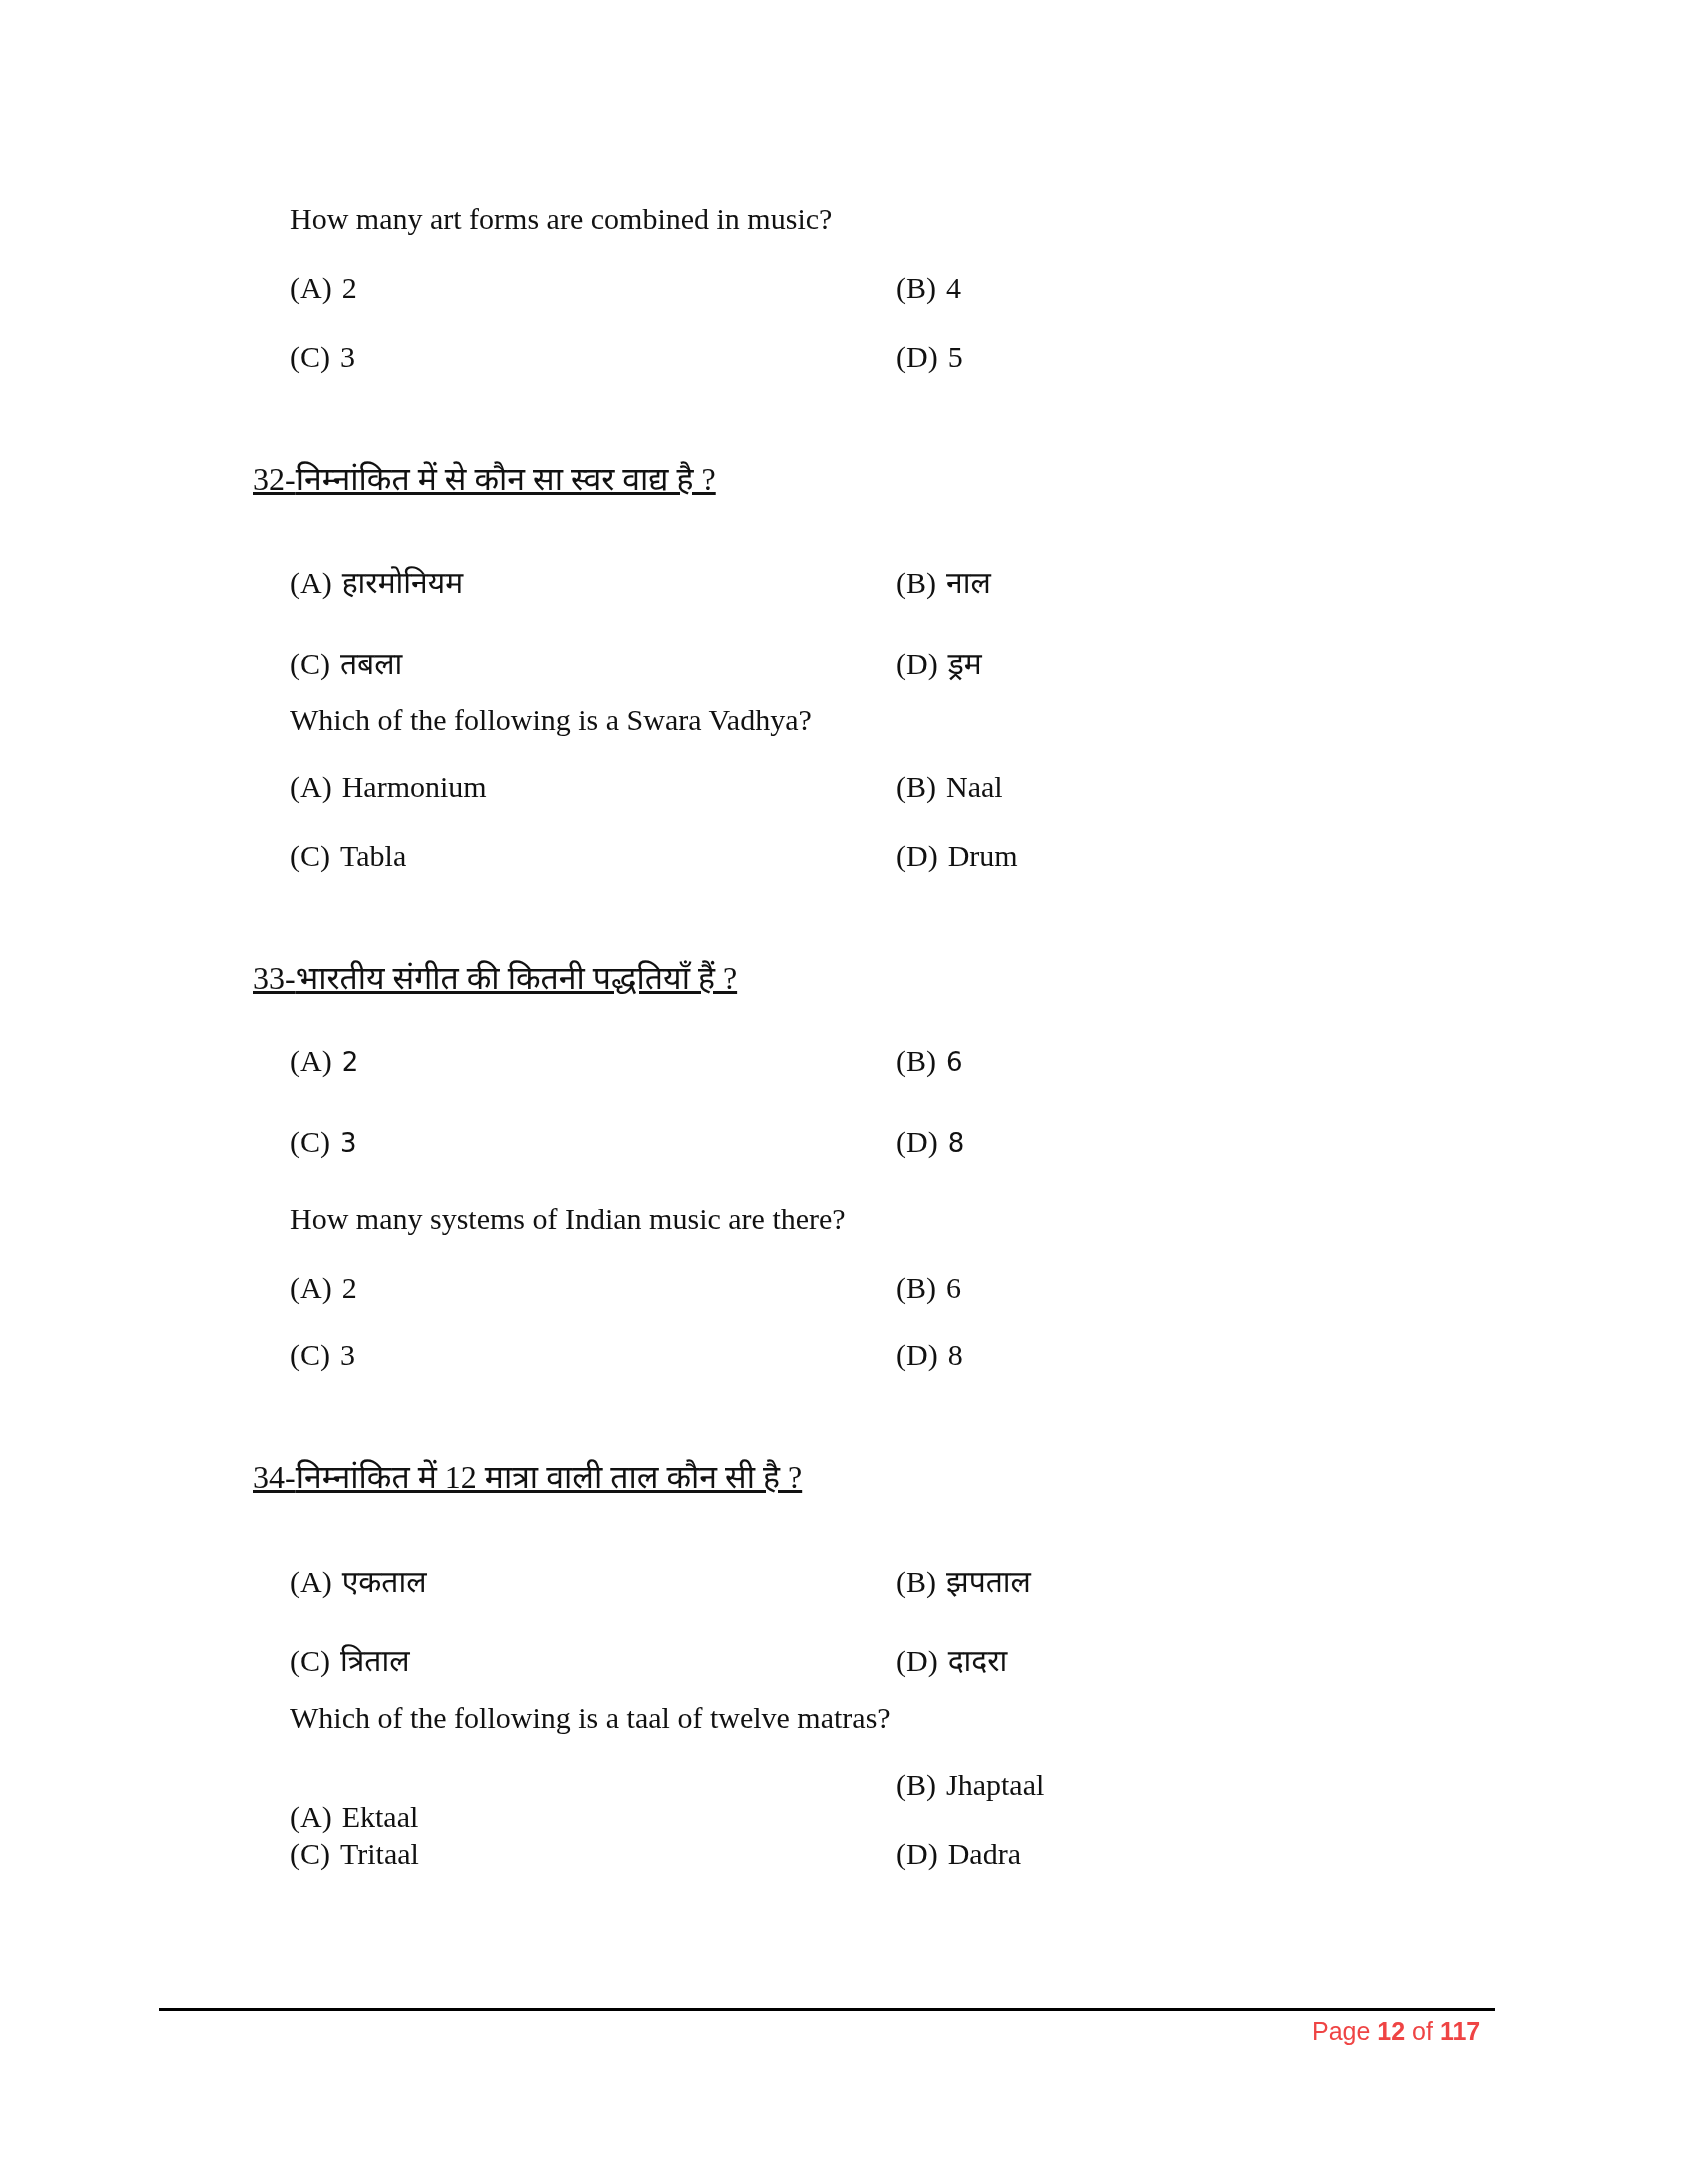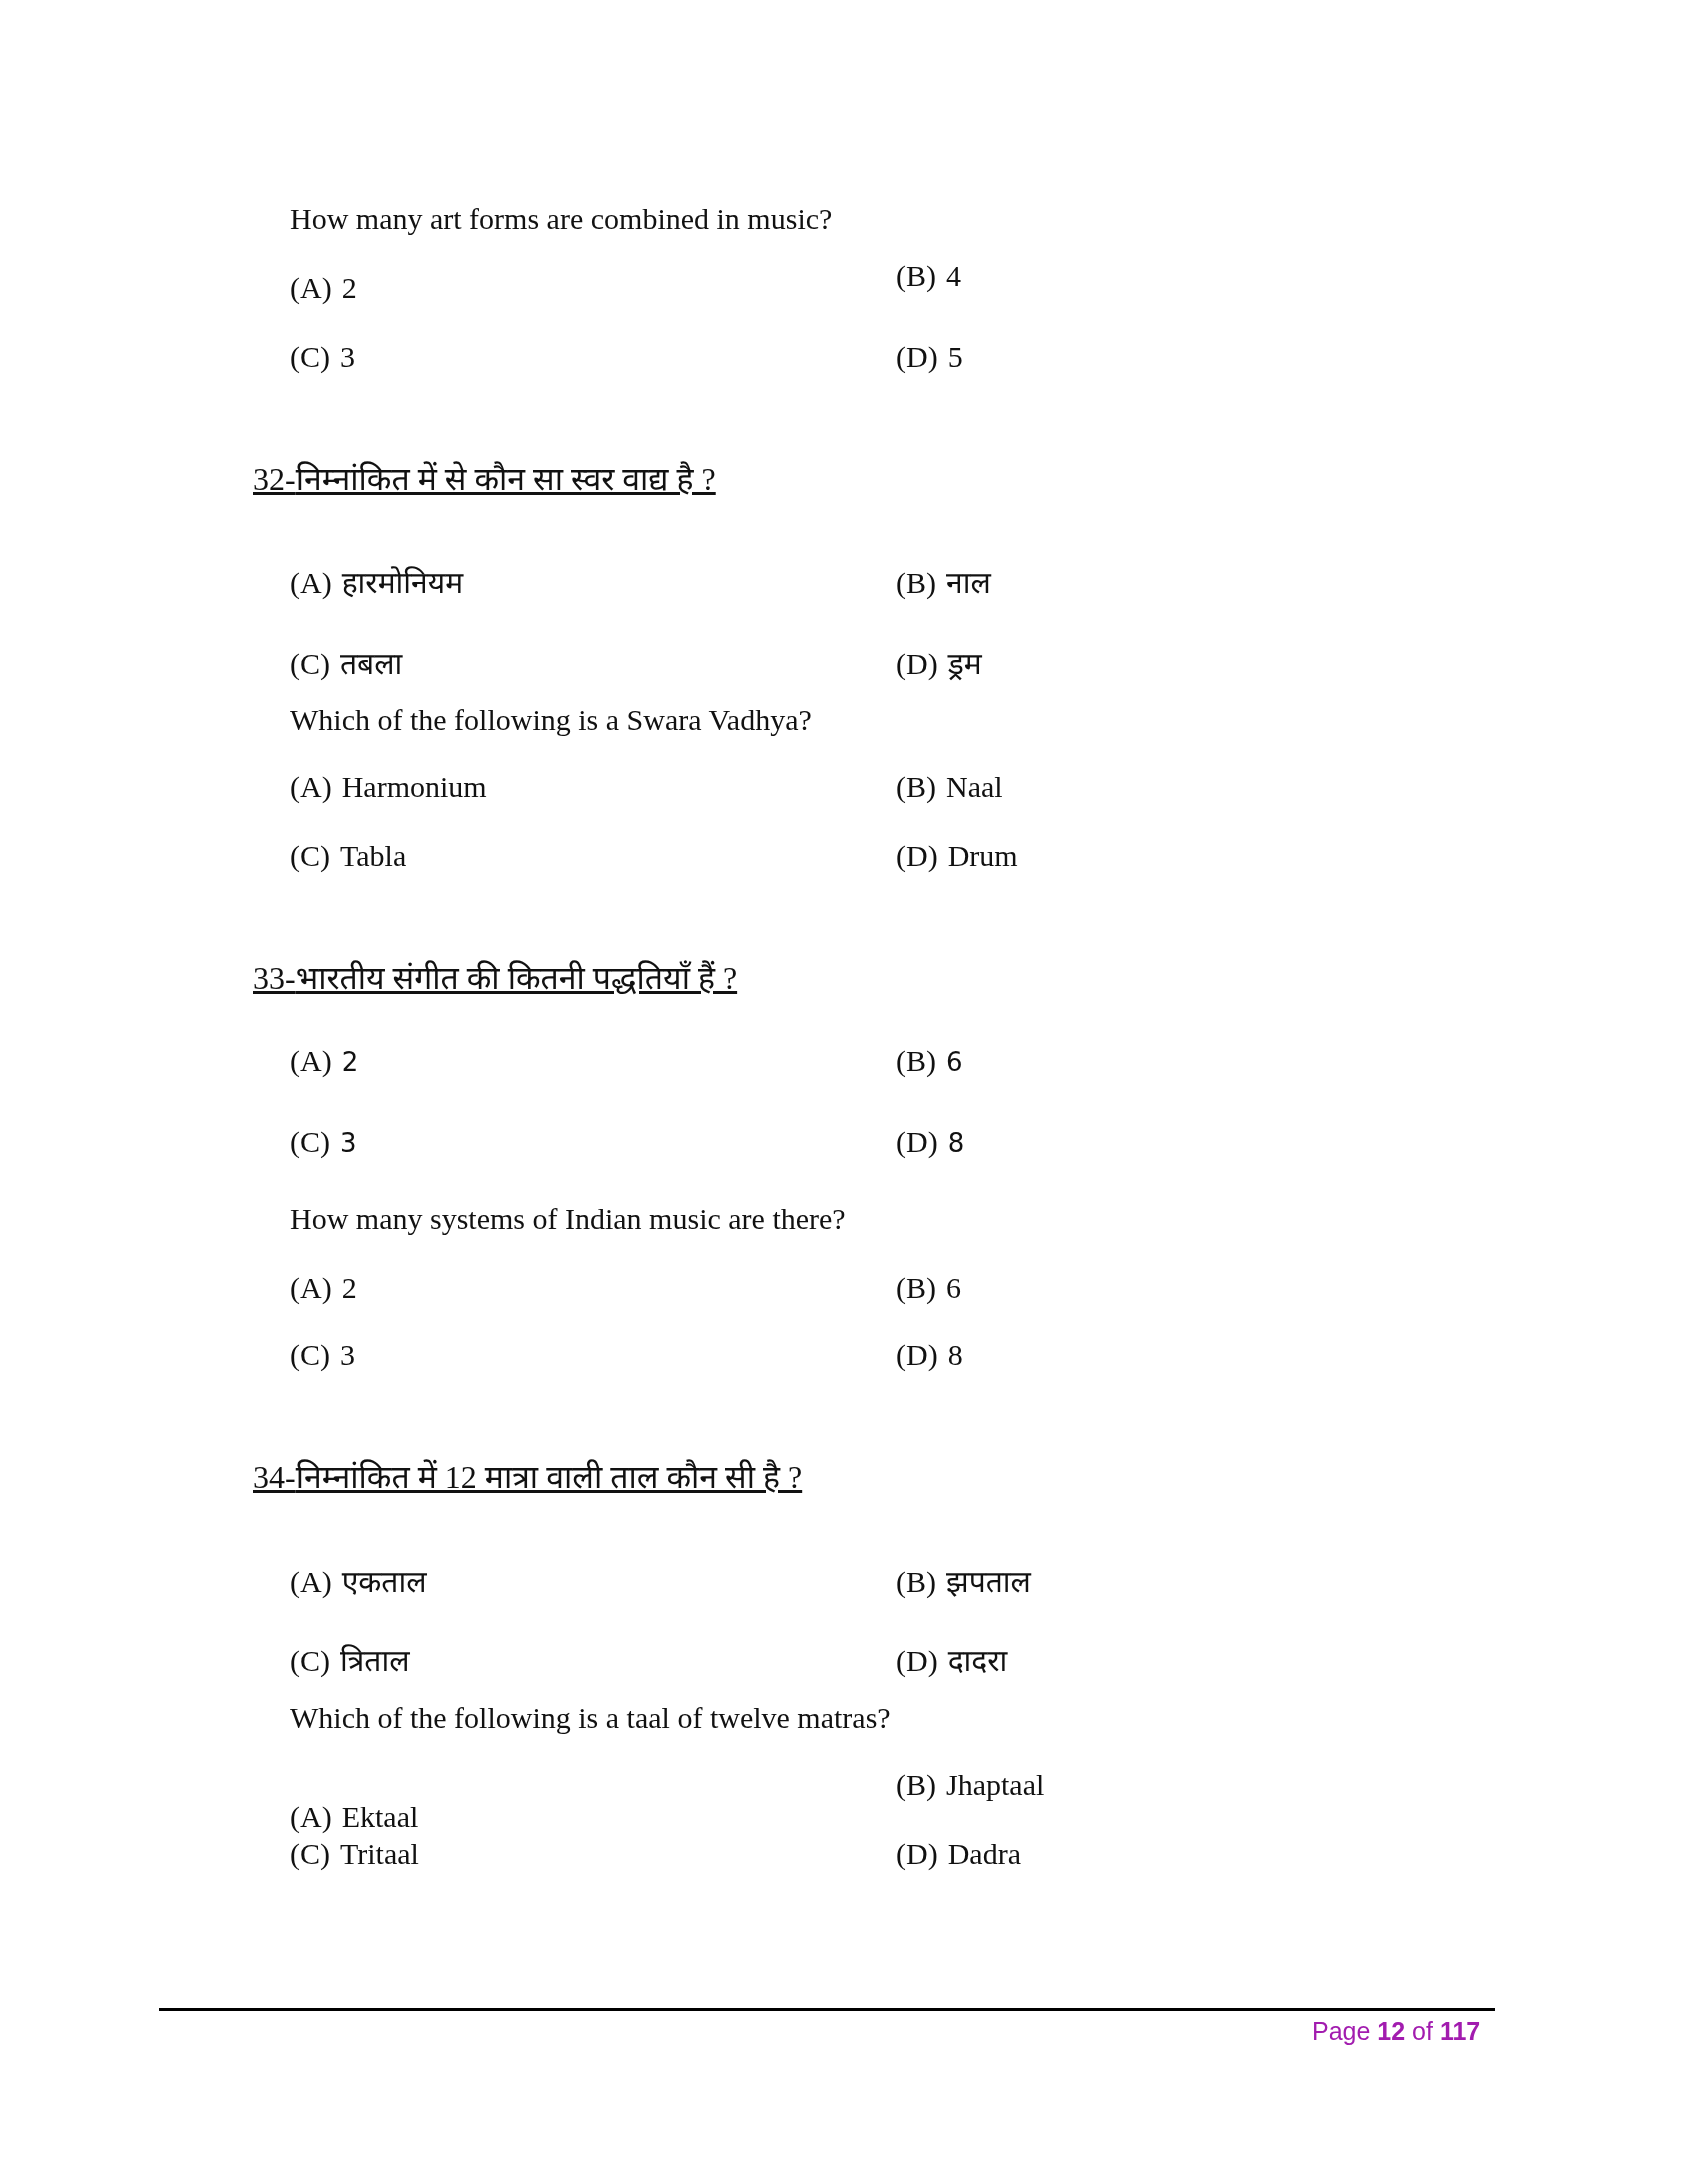--- a/index.html
+++ b/index.html
@@ -8,29 +8,29 @@
   .serif { font-family: "Liberation Serif", "DejaVu Serif", serif; font-size: 30px; }
   .hi { font-family: "Liberation Serif", "DejaVu Sans", serif; font-size: 32px; text-decoration: underline; }
   .hi-opt { font-family: "Liberation Serif", "DejaVu Sans", serif; font-size: 30px; margin-top: 22px; }
   .sans-val { font-family: "DejaVu Sans", "Liberation Sans", sans-serif; font-size: 26px; }
   .col-a { left: 290px; }
   .col-b { left: 896px; }
   .q-hi { left: 253px; }
   .q-en { left: 290px; }
   .lbl { display: inline-block; margin-right: 10px; }
   .rule { position: absolute; left: 159px; top: 2008px; width: 1336px; height: 3px; background: #000; }
-  .footer { position: absolute; left: 1312px; top: 2017px; font-family: "Liberation Sans", "DejaVu Sans", sans-serif; font-size: 25px; color: #a21caf; white-space: nowrap; }
+  .footer { position: absolute; left: 1312px; top: 2017px; font-family: "Liberation Sans", "DejaVu Sans", sans-serif; font-size: 25px; color: #ef4444; white-space: nowrap; }
   .footer b { font-weight: bold; }
 </style>
 </head>
 <body>
 
 <div class="line serif q-en" style="top:219px">How many art forms are combined in music?</div>
 <div class="line serif col-a" style="top:288px"><span class="lbl">(A)</span><span>2</span></div>
-<div class="line serif col-b" style="top:276px"><span class="lbl">(B)</span><span>4</span></div>
+<div class="line serif col-b" style="top:288px"><span class="lbl">(B)</span><span>4</span></div>
 <div class="line serif col-a" style="top:357px"><span class="lbl">(C)</span><span>3</span></div>
 <div class="line serif col-b" style="top:357px"><span class="lbl">(D)</span><span>5</span></div>
 
 <div class="line hi q-hi" style="top:479px"><span>32-</span><span>निम्नांकित में से कौन सा स्वर वाद्य है ?</span></div>
 <div class="line hi-opt col-a" style="top:561px"><span class="lbl serif">(A)</span><span>हारमोनियम</span></div>
 <div class="line hi-opt col-b" style="top:561px"><span class="lbl serif">(B)</span><span>नाल</span></div>
 <div class="line hi-opt col-a" style="top:642px"><span class="lbl serif">(C)</span><span>तबला</span></div>
 <div class="line hi-opt col-b" style="top:642px"><span class="lbl serif">(D)</span><span>ड्रम</span></div>
 
 <div class="line serif q-en" style="top:720px">Which of the following is a Swara Vadhya?</div>

